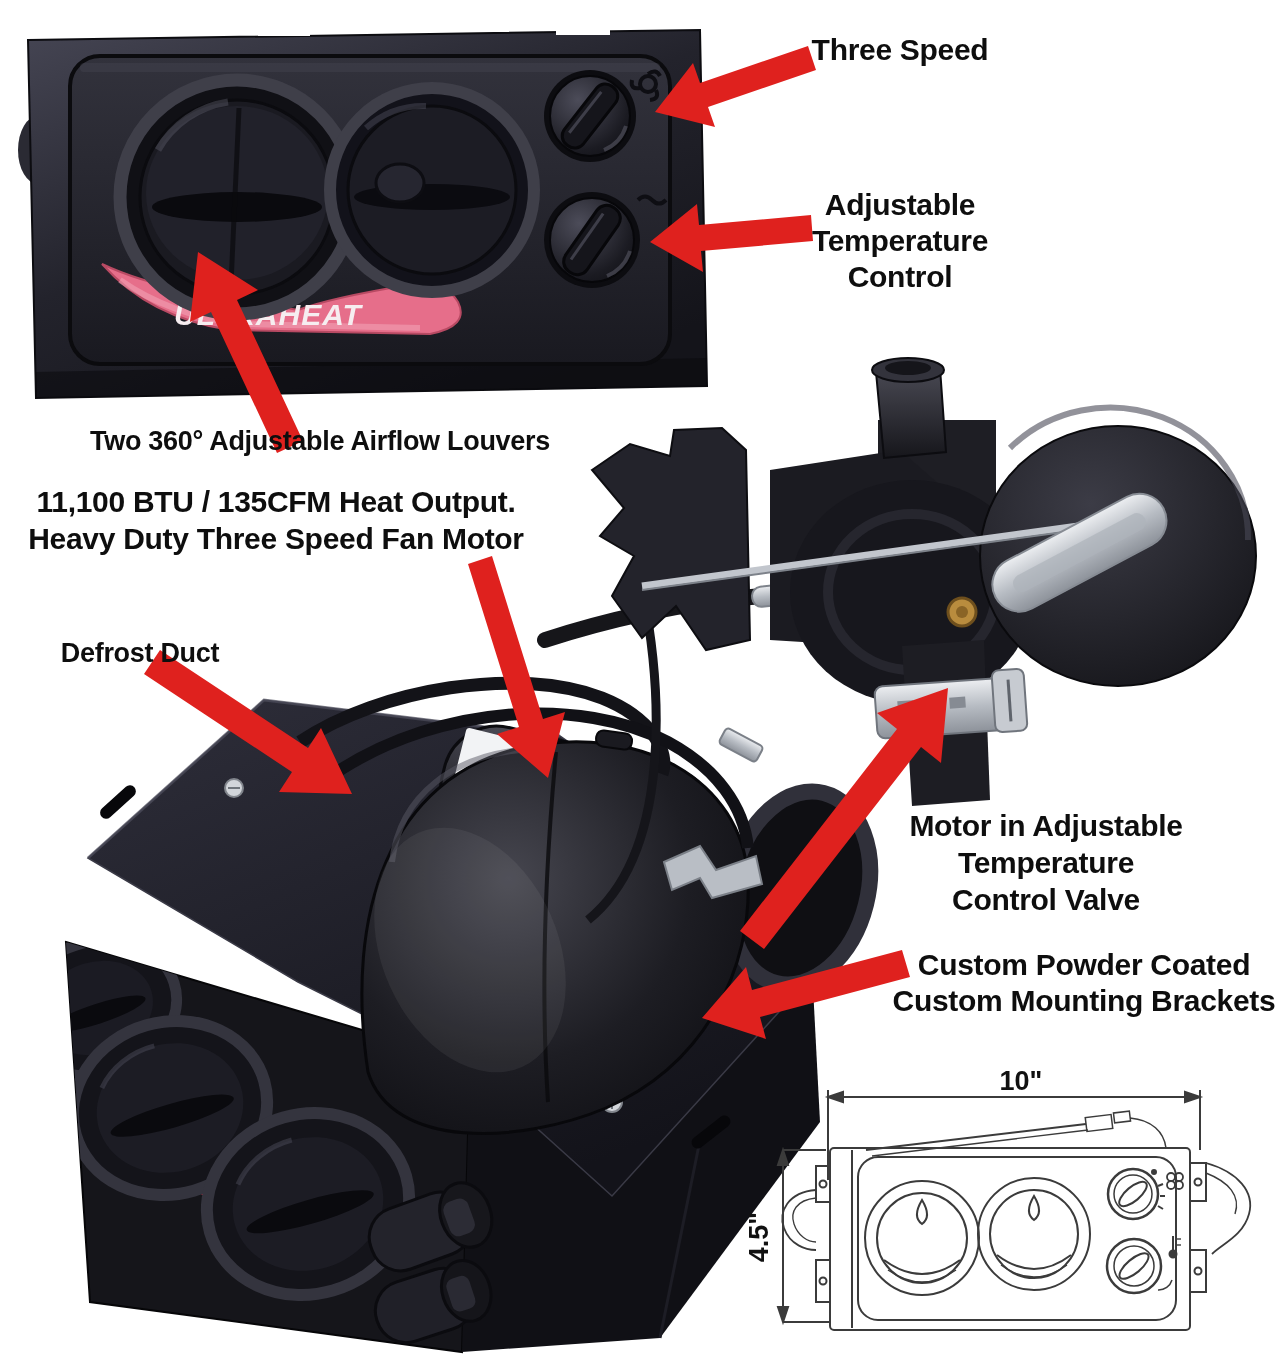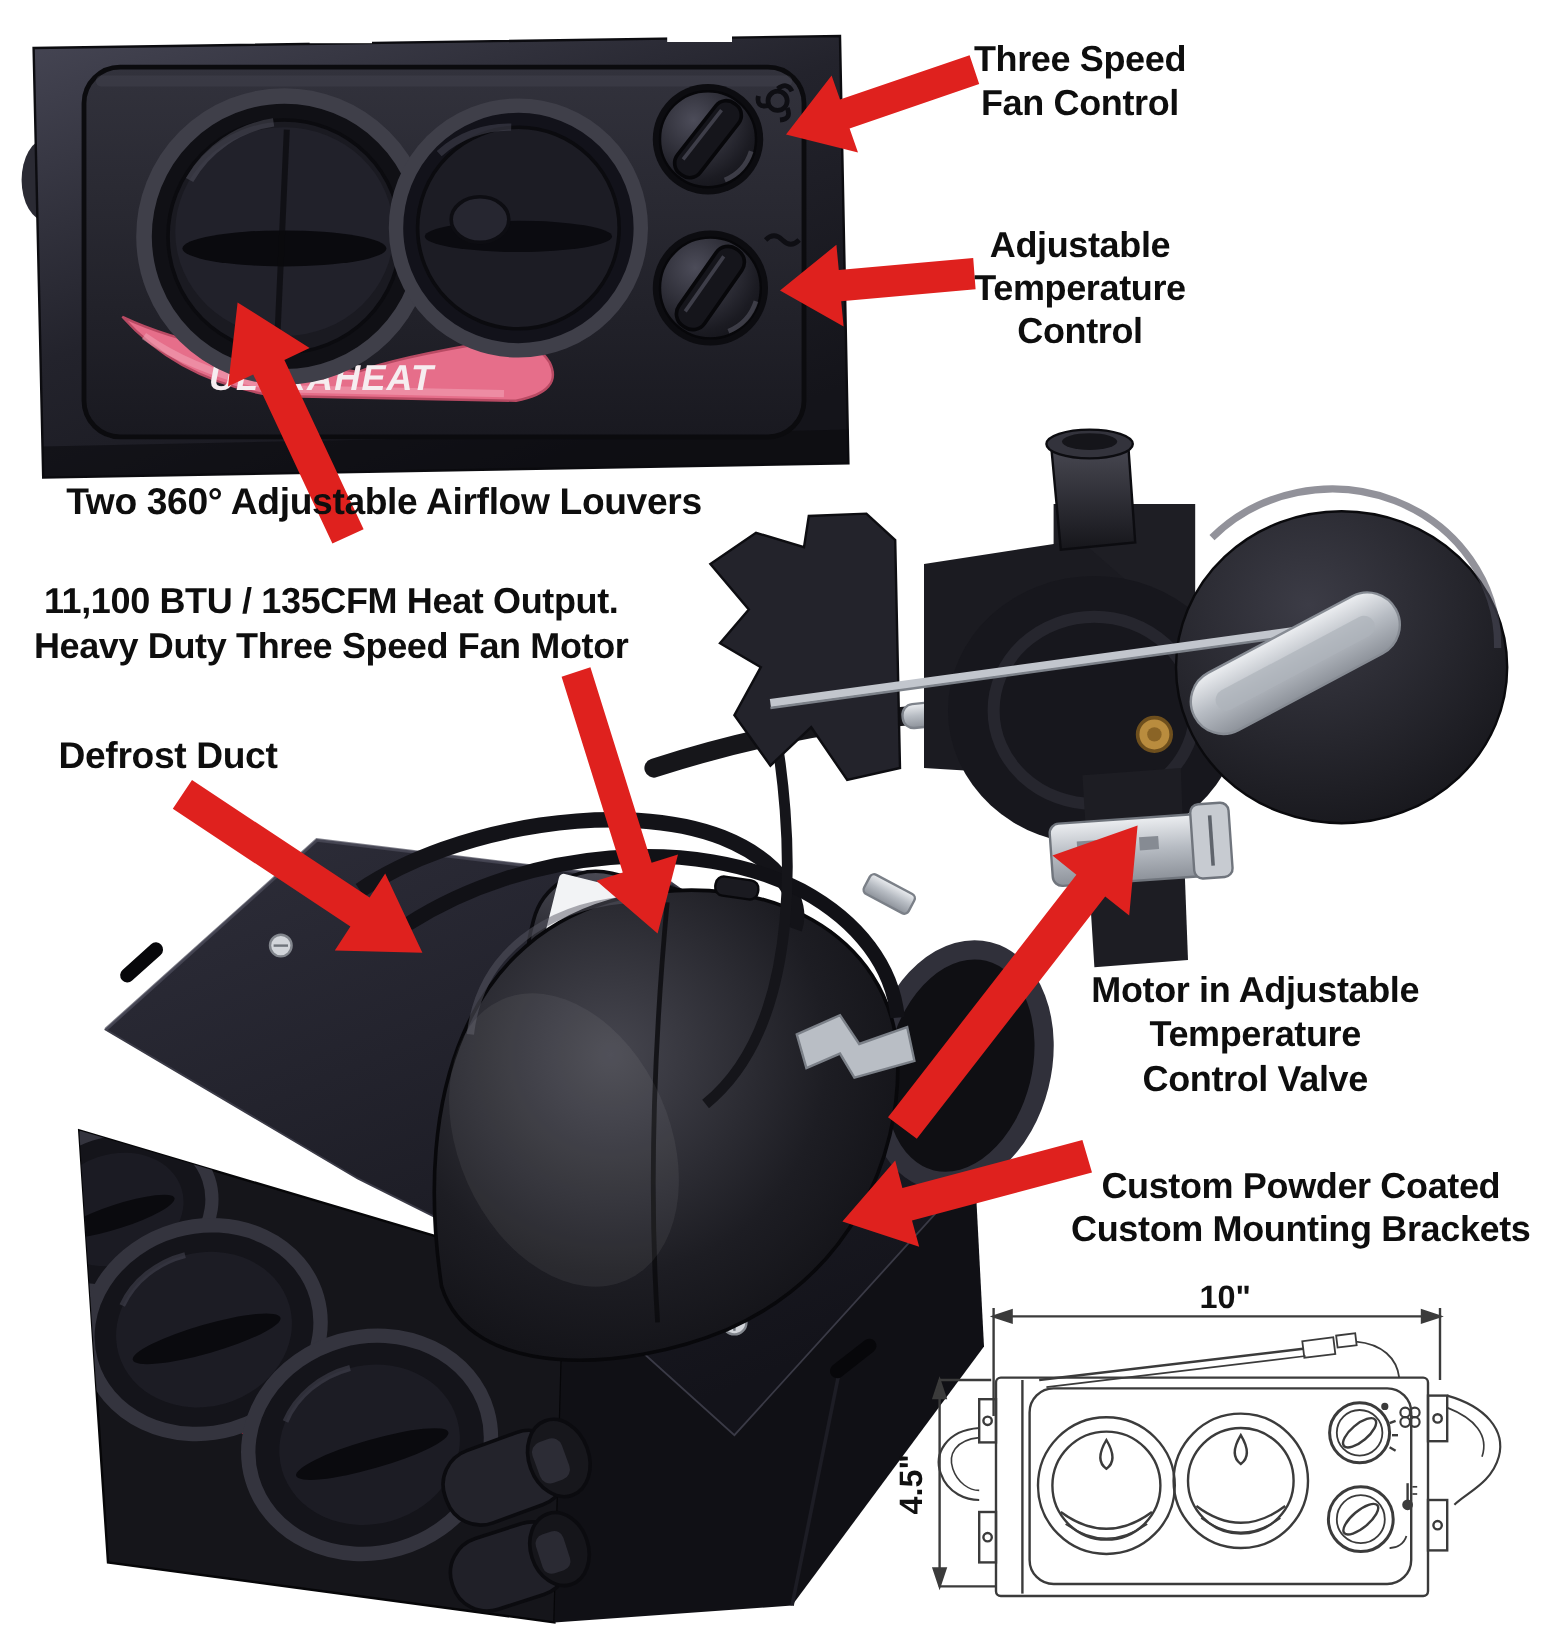--- a/index.html
+++ b/index.html
@@ -3,21 +3,21 @@
 <meta charset="utf-8">
 <style>
   html,body{margin:0;padding:0;background:#ffffff;}
   .canvas{position:relative;width:1284px;height:1365px;background:#ffffff;overflow:hidden;
           font-family:"Liberation Sans","DejaVu Sans",sans-serif;}
   .art{position:absolute;left:0;top:0;}
   .lbl{position:absolute;font-weight:bold;color:#0e0e0e;text-align:center;line-height:37px;
        font-family:"Liberation Sans","DejaVu Sans",sans-serif;letter-spacing:-0.3px;}
   .lbl div{white-space:nowrap;}
   .fs30{font-size:30px;}
-  .fs31{font-size:31px;}
+  .fs31{font-size:27px;margin-top:24px;}
 </style>
 </head>
 <body style="background: rgb(255, 255, 255);">
 
 <div class="canvas">
 
 <svg class="art" width="1284" height="1365" viewBox="0 0 1284 1365">
   <defs>
     <linearGradient id="gFrame" x1="0" y1="0" x2="0.7" y2="1">
       <stop offset="0" stop-color="#454553"></stop>
@@ -331,21 +331,20 @@
     <polygon style="fill:var(--arrow-red)" points="303,441 237,300 258,290 198,252 190,322 211,312 277,453"></polygon>
     <polygon style="fill:var(--arrow-red)" points="468,564 519,727 497,734 548,778 565,712 543,719 492,556"></polygon>
     <polygon style="fill:var(--arrow-red)" points="144,674 292,772 279,792 352,794 321,728 308,748 160,650"></polygon>
     <polygon style="fill:var(--arrow-red)" points="764,949 921,747 941,763 948,688 877,713 897,729 740,931"></polygon>
     <polygon style="fill:var(--arrow-red)" points="902,950 752,990 746,967 702,1018 766,1039 760,1017 910,977"></polygon>
   </g>
 </svg>
 
 <div class="lbl fs30" style="left:778px;top:31px;width:244px;">
   <div>Three Speed</div>
-  <div>Fan Control</div>
 </div>
 
 <div class="lbl fs30" style="left:778px;top:187px;width:244px;line-height:36px;">
   <div>Adjustable</div>
   <div>Temperature</div>
   <div>Control</div>
 </div>
 
 <div class="lbl fs31" style="left:30px;top:399px;width:580px;">
   <div>Two 360° Adjustable Airflow Louvers</div>
@@ -359,18 +358,18 @@
 <div class="lbl fs31" style="left:38px;top:611px;width:204px;">
   <div>Defrost Duct</div>
 </div>
 
 <div class="lbl fs30" style="left:878px;top:807px;width:336px;">
   <div>Motor in Adjustable</div>
   <div>Temperature</div>
   <div>Control Valve</div>
 </div>
 
-<div class="lbl fs30" style="left:886px;top:947px;width:396px;line-height:36px;margin-top:24px;">
+<div class="lbl fs30" style="left:886px;top:947px;width:396px;line-height:36px;">
   <div>Custom Powder Coated</div>
   <div>Custom Mounting Brackets</div>
 </div>
 
 </div>
 
 </body></html>

